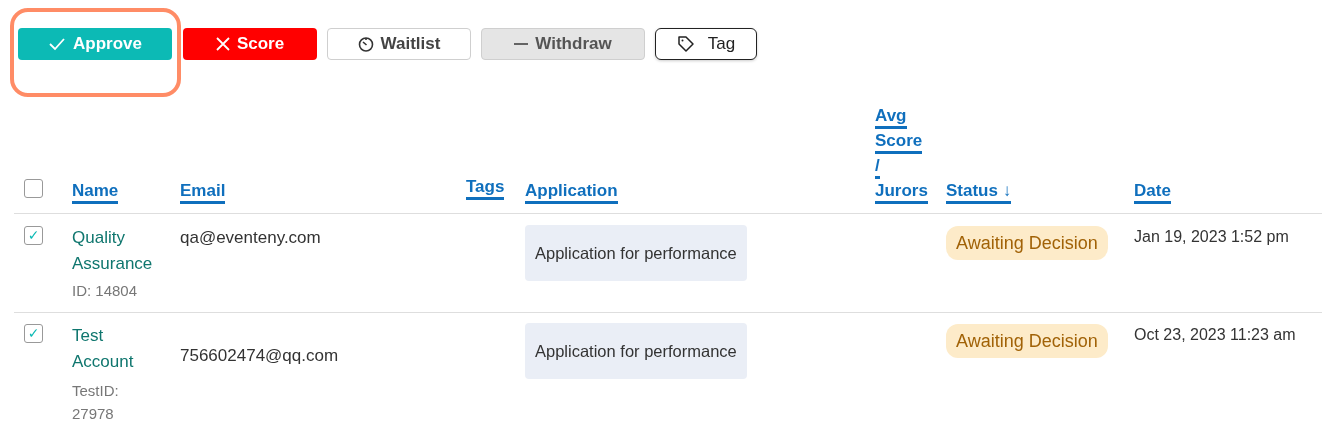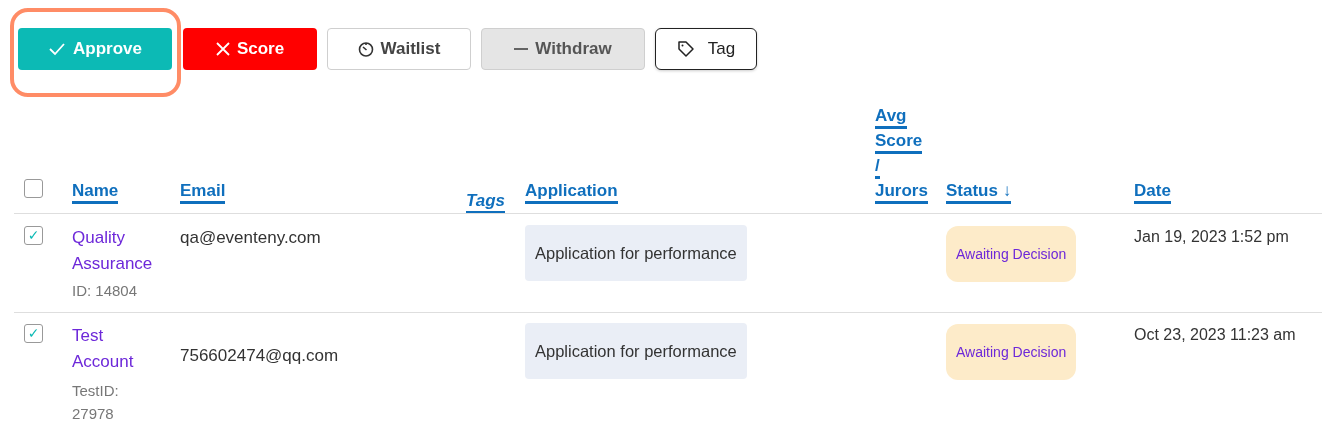--- a/index.html
+++ b/index.html
@@ -1,39 +1,39 @@
 <!DOCTYPE html>
 <html><head>
 <meta charset="utf-8">
 <style>
   html, body { margin:0; padding:0; background:#ffffff; }
   body { width:1322px; height:429px; overflow:hidden; position:relative;
          font-family:"Liberation Sans", sans-serif; color:#333; }
   .toolbar { position:absolute; top:28px; left:18px; height:45px; }
-  .btn { position:absolute; top:0; height:42px; box-sizing:border-box; border-radius:4px;
+  .btn { position:absolute; top:0; height:32px; box-sizing:border-box; border-radius:4px;
          display:flex; align-items:center; justify-content:center; gap:7px;
          font-weight:bold; font-size:17px; cursor:pointer; }
   .btn svg { display:block; }
   .b-approve { left:0; width:154px; background:#0cbab5; color:#fff; }
   .b-reject { left:165px; width:134px; background:#ff0000; color:#fff; }
   .b-wait { left:309px; width:144px; background:#fff; border:1px solid #cfcfcf; color:#444; }
   .b-withdraw { left:463px; width:164px; background:#e5e5e5; border:1px solid #cfcfcf; color:#555; }
   .b-tag { left:637px; width:102px; background:#fff; border:1.5px solid #222; color:#222; font-weight:normal; border-radius:6px; box-shadow:0 1px 3px rgba(0,0,0,.2); }
   .highlight { position:absolute; left:10px; top:8px; width:171px; height:89px; border:4px solid #ff8c66; border-radius:18px; box-sizing:border-box; pointer-events:none; }
 
   .hdr { position:absolute; font-size:17px; font-weight:bold; color:#0f6fbd; line-height:25px; }
   .hdr span.u { border-bottom:3px solid #0f6fbd; padding-bottom:1px; }
   .hline { position:absolute; left:14px; width:1308px; height:1px; background:#dedede; }
   .cb { position:absolute; width:19px; height:19px; box-sizing:border-box; border:1.5px solid #999; border-radius:3px; background:#fff; }
   .cb.checked { color:#0cbab5; font-size:14px; line-height:16px; text-align:center; }
-  .name { position:absolute; left:72px; font-size:17px; color:#6d28d9; line-height:26px; }
+  .name { position:absolute; left:72px; font-size:17px; color:#0f766e; line-height:26px; }
   .sub { position:absolute; left:72px; font-size:15px; color:#777; line-height:23px; }
   .email { position:absolute; left:180px; font-size:17px; color:#333; }
   .app-chip { position:absolute; left:525px; height:26px; padding:15px 10px; background:#eaeef6; border-radius:4px; font-size:16.5px; color:#333; line-height:26px; }
-  .status { position:absolute; left:946px; height:24px; padding:16px 10px; background:#fdebc9; border-radius:12px; font-size:14px; color:#6d28d9; line-height:24px; }
+  .status { position:absolute; left:946px; height:24px; padding:5px 10px; background:#fdebc9; border-radius:12px; font-size:18px; color:#a16207; line-height:24px; }
   .date { position:absolute; left:1134px; font-size:16px; color:#333; }
 </style>
 </head>
 <body>
 
 <div class="toolbar">
   <div class="btn b-approve">
     <span>
         <svg width="18" height="14" viewBox="0 0 18 14">
           <path d="M2 7 L7 12 L16 2" stroke="#fff" stroke-width="1.8" fill="none"></path>
@@ -74,21 +74,21 @@
         </svg>
       </span>
     <span style="margin-left:6px">Tag</span>
   </div>
 </div>
 <div class="highlight"></div>
 
 <div class="cb" style="left:24px;top:179px;"></div>
 <div class="hdr" style="left:72px;top:178px;"><span class="u">Name</span></div>
 <div class="hdr" style="left:180px;top:178px;"><span class="u">Email</span></div>
-<div class="hdr" style="left:466px;top:188px;font-style:italic;"><span class="u">Tags</span></div>
+<div class="hdr" style="left:466px;top:174px;"><span class="u">Tags</span></div>
 <div class="hdr" style="left:525px;top:178px;"><span class="u">Application</span></div>
 <div class="hdr" style="left:875px;top:103px;">
   <div><span class="u">Avg</span></div>
   <div><span class="u">Score</span></div>
   <div><span class="u">/</span></div>
   <div><span class="u">Jurors</span></div>
 </div>
 <div class="hdr" style="left:946px;top:178px;"><span class="u"><span>Status</span> <span style="font-weight:normal">↓</span></span></div>
 <div class="hdr" style="left:1134px;top:178px;"><span class="u">Date</span></div>
 <div class="hline" style="top:213px;"></div>

